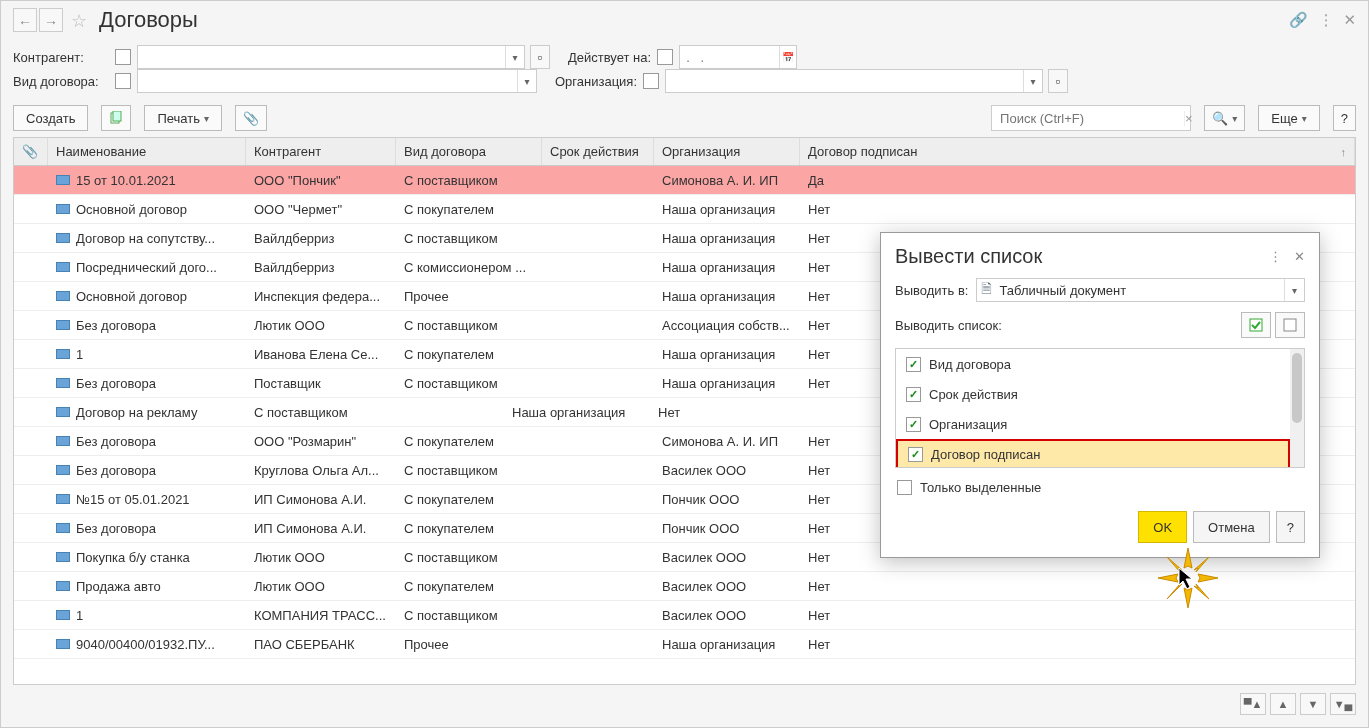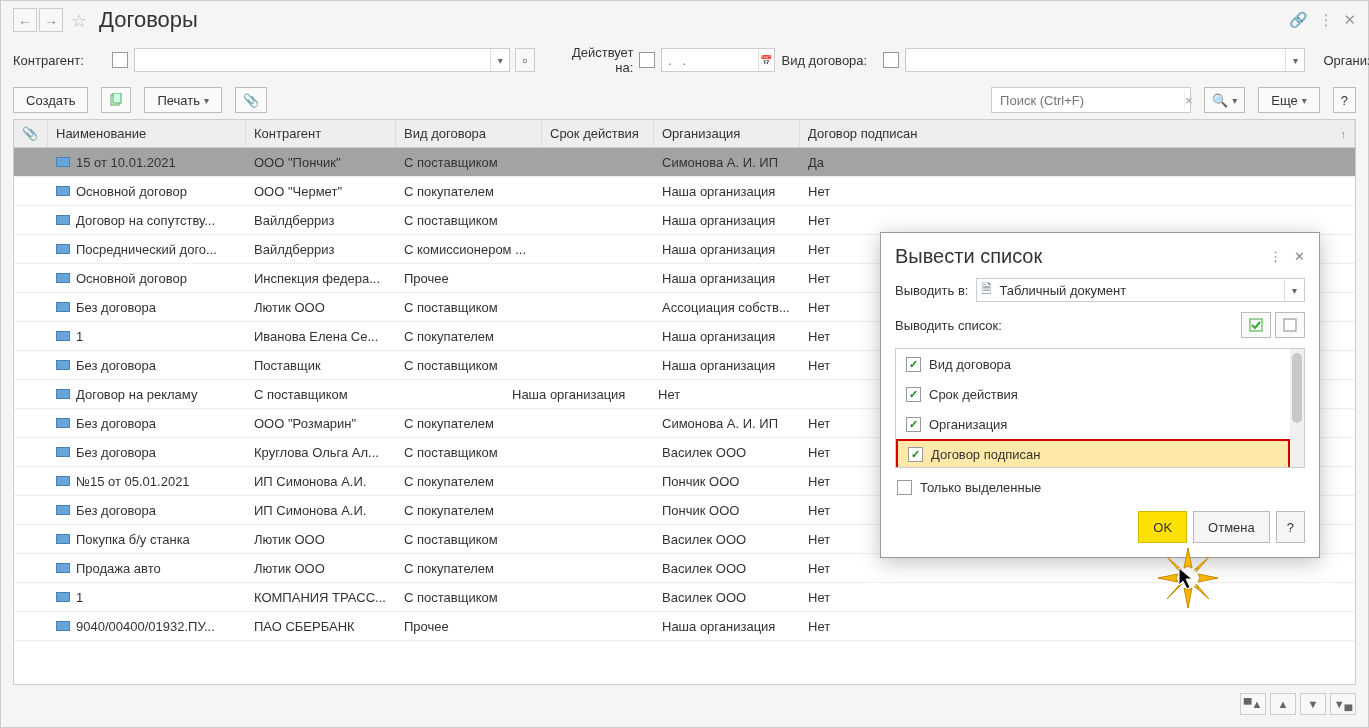--- a/index.html
+++ b/index.html
@@ -8,21 +8,21 @@
 .window { border: 1px solid #ccc; width: 1369px; height: 728px; background: #f5f5f5; display: flex; flex-direction: column; }
 
 .titlebar { display: flex; align-items: center; padding: 6px 12px; height: 38px; }
 .nav-btns { display: flex; gap: 2px; margin-right: 8px; }
 .nav-btn { width: 24px; height: 24px; border: 1px solid #ccc; background: #f8f8f8; display: flex; align-items: center; justify-content: center; cursor: pointer; font-size: 14px; color: #888; }
 .star-icon { width: 20px; height: 20px; margin-right: 8px; color: #bbb; font-size: 18px; }
 .page-title { font-size: 22px; font-weight: normal; flex: 1; }
 .title-right { display: flex; gap: 10px; align-items: center; color: #999; }
 .title-right span { cursor: pointer; font-size: 15px; }
 
-.filters { padding: 6px 12px; display: flex; gap: 6px; }
+.filters { padding: 6px 12px; display: flex; flex-direction: column; gap: 0; }
 .filter-row { display: flex; align-items: center; gap: 6px; }
 .filter-label { width: 96px; text-align: left; }
 .filter-label.right { width: auto; margin-left: 12px; text-align: right; }
 .chk { width: 16px; height: 16px; border: 1px solid #999; background: #fff; }
 .filter-input { display: flex; align-items: center; border: 1px solid #ccc; background: #fff; height: 24px; }
 .filter-input input { border: none; outline: none; height: 100%; padding: 0 6px; font-size: 13px; width: 100%; }
 .filter-input.w360 { width: 388px; }
 .filter-input.w380 { width: 400px; }
 .filter-input.w370 { width: 378px; }
 .filter-input.date { width: 118px; }
@@ -44,21 +44,21 @@
 .th.name { width: 198px; }
 .th.ka { width: 150px; }
 .th.type { width: 146px; }
 .th.term { width: 112px; }
 .th.org { width: 146px; }
 .th.signed { flex: 1; justify-content: space-between; }
 .sort-arrow { color: #888; font-size: 11px; }
 
 .tbody { flex: 1; overflow-y: auto; }
 .row { display: flex; height: 29px; align-items: center; border-bottom: 1px solid #eee; }
-.row.selected { background: #a3a3a3; }
+.row.selected { background: #fca5a5; }
 .cell { padding: 0 8px; height: 100%; display: flex; align-items: center; overflow: hidden; white-space: nowrap; text-overflow: ellipsis; }
 .cell.attach { width: 34px; }
 .cell.name { width: 198px; gap: 6px; }
 .cell.ka { width: 150px; }
 .cell.type { width: 146px; }
 .cell.term { width: 112px; }
 .cell.org { width: 146px; }
 .cell.signed { flex: 1; }
 .row-icon { width: 14px; height: 10px; background: #6aa3d8; border: 1px solid #4682b4; flex-shrink: 0; }
 

